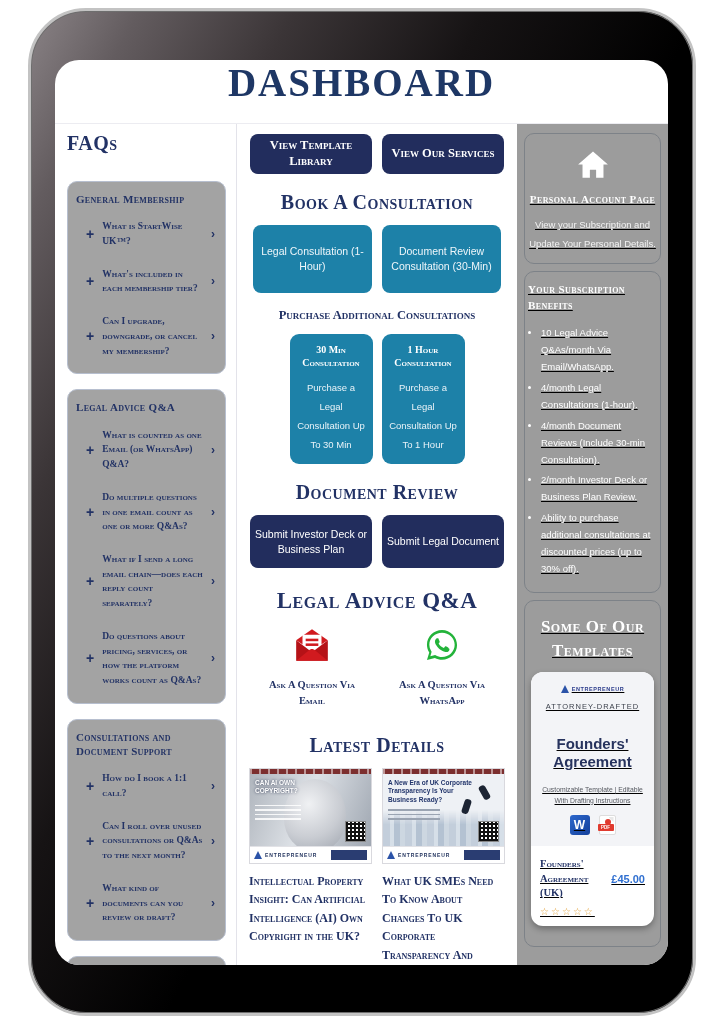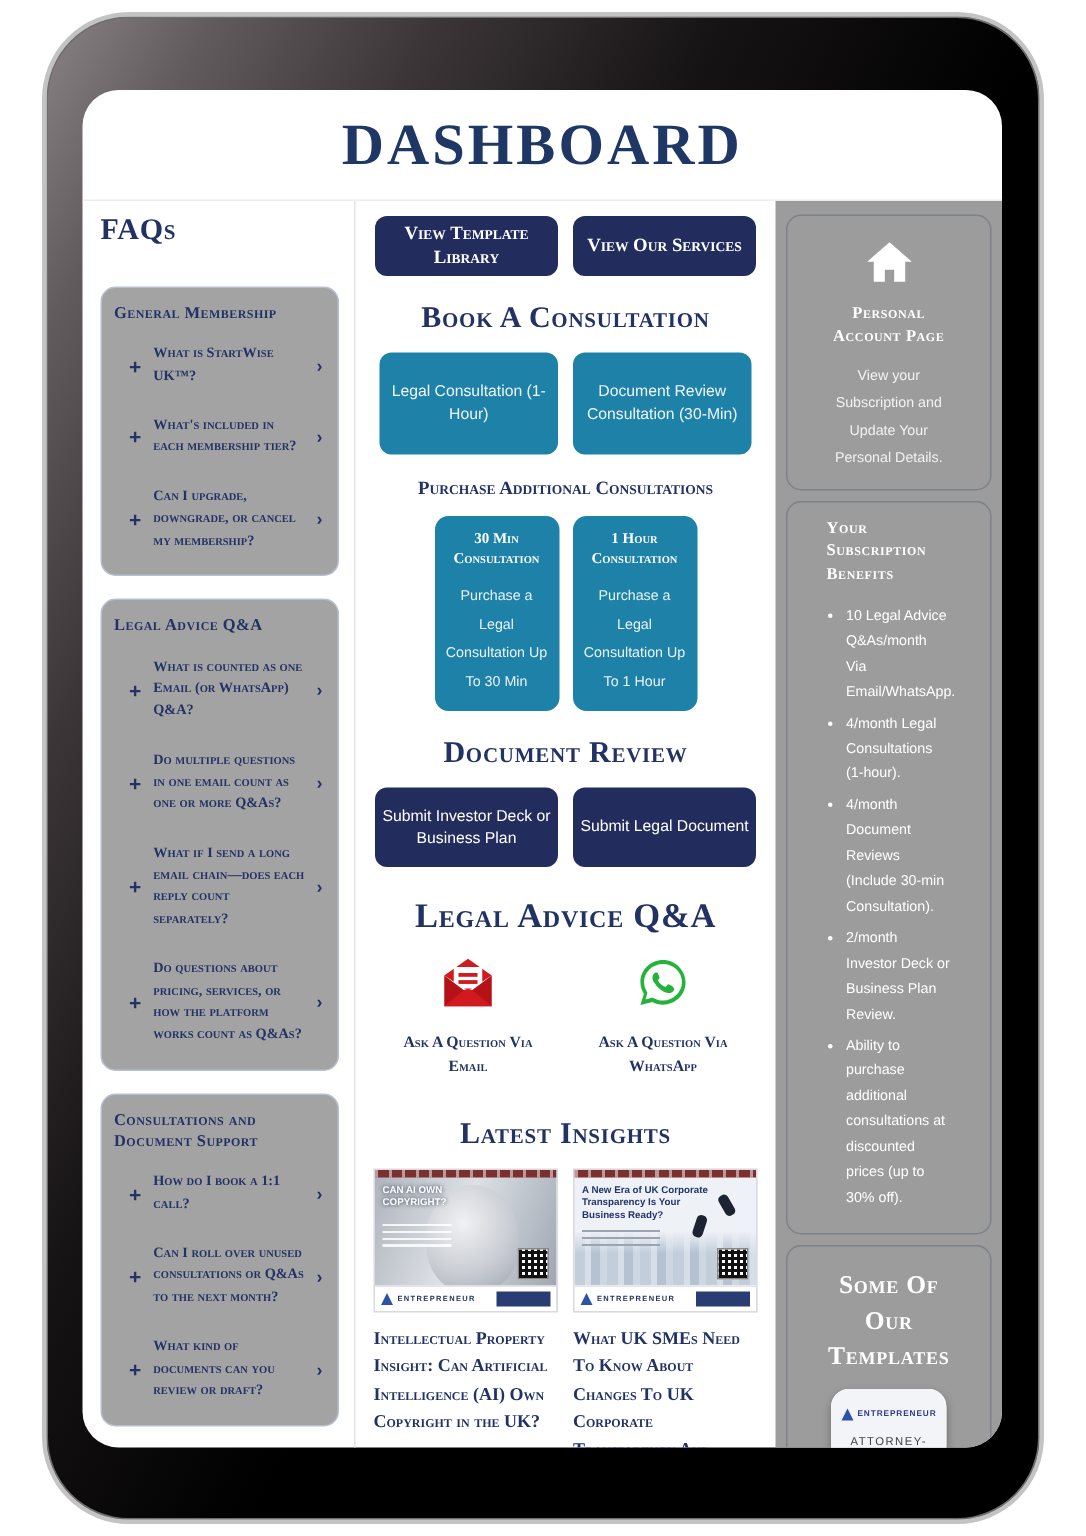--- a/index.html
+++ b/index.html
@@ -8,21 +8,21 @@
 
   
   .bezel { position:absolute; left:28px; top:8px; width:668px; height:1008px;
            border-radius:58px; border:3px solid #c3c3c3;
            background:linear-gradient(118deg,#8a8386 0%,#635c5f 9%,#3b3537 22%,#161314 38%,#000 56%);
            box-shadow:inset 0 0 0 1px #6e6e6e; }
   .screen { position:absolute; left:24px; top:49px; width:613px; height:905px;
             border-radius:24px; background:#fff; overflow:hidden; }
 
   
-  .hdr { height:74px; display:flex; align-items:center; justify-content:center;
+  .hdr { height:64px; display:flex; justify-content:center;
          border-bottom:1px solid #ececf1; }
   .hdr h1 { font-family:"Liberation Serif", serif; font-size:39px; font-weight:700;
             color:#1e3765; letter-spacing:2px; }
 
   .cols { display:flex; height:848px; }
 
   
   .sc { font-family:"Liberation Serif", serif; font-variant:small-caps; color:#223265; }
 
   
@@ -99,21 +99,21 @@
               border-top:1px solid #e2e2e6; }
   .tri { width:0; height:0; border-left:4px solid transparent; border-right:4px solid transparent;
          border-bottom:8px solid #2b53a8; }
   .brand-txt { font-size:5px; font-weight:700; letter-spacing:.9px; color:#24355f; }
   .lb-box { margin-left:auto; width:36px; height:10px; background:#2a3d72; }
   .a-title { font-family:"Liberation Serif", serif; font-variant:small-caps; color:#223265;
              font-weight:700; font-size:12px; line-height:1.55; margin-top:8px; }
 
   
   .right-col { width:151px; background:#9c9c9c; padding:9px 7px 0; }
-  .g-card { border:1.5px solid #7d8288; border-radius:10px; padding:10px 26px; margin-bottom:7px; }
+  .g-card { border:1.5px solid #7d8288; border-radius:10px; padding:10px 3px; margin-bottom:7px;text-decoration:underline; }
   .g-title { font-family:"Liberation Serif", serif; font-variant:small-caps; color:#fff;
              font-weight:700; font-size:11px; letter-spacing:.4px; text-align:center; line-height:1.4; }
   .acct { text-align:center; }
   .acct svg { width:36px; height:34px; margin:4px auto 10px; display:block; }
   .acct-desc { font-size:9.5px; color:#f2f2f2; line-height:1.95; margin-top:9px; }
   .ben-title { text-align:left; }
   .ben-list { margin:12px 0 4px 13px; }
   .ben-list li { font-size:9.5px; color:#fff; line-height:1.78; margin-bottom:4px; }
   .tpl-title { font-size:17px; letter-spacing:.5px; margin:4px 0 2px; }
   .tpl-card { background:#fff; border-radius:12px; margin:10px 3px 10px; overflow:hidden;
@@ -276,21 +276,21 @@
             <span>
               <svg viewBox="0 0 48 48">
                   <path fill="#23b33a" d="M24 5C13.5 5 5 13.3 5 23.6c0 3.6 1 6.9 2.9 9.8L5 43l10-2.6c2.7 1.5 5.8 2.3 9 2.3 10.5 0 19-8.3 19-18.6S34.5 5 24 5zm0 34.2c-2.9 0-5.7-.8-8.1-2.2l-.6-.3-6 1.6 1.6-5.7-.4-.6a15.1 15.1 0 0 1-2.5-8.4c0-8.4 7.2-15.2 16-15.2s16 6.8 16 15.2-7.2 15.6-16 15.6z"></path>
                   <path fill="#23b33a" d="M31.8 27c-.4-.2-2.5-1.2-2.9-1.4-.4-.1-.7-.2-1 .2-.3.4-1.1 1.4-1.3 1.6-.2.3-.5.3-.9.1-2.5-1.2-4.1-2.2-5.8-5-.4-.8.4-.7 1.2-2.3.1-.3 0-.5-.1-.7l-1.3-3.2c-.3-.8-.7-.7-1-.7h-.8c-.3 0-.8.1-1.2.6-.4.4-1.6 1.5-1.6 3.8s1.6 4.4 1.9 4.7c.2.3 3.2 5 7.8 7 2.9 1.2 4 1.3 5.5 1.1.9-.1 2.5-1 2.8-2 .4-1 .4-1.8.3-2-.1-.2-.4-.3-.8-.5z"></path>
                 </svg>
             </span>
             <div class="qa-label sc">Ask A Question Via WhatsApp</div>
           </div>
         </div>
 
-        <h2 class="mid-h ins-h sc">Latest Insights</h2>
+        <h2 class="mid-h ins-h sc">Latest Details</h2>
         <div class="art-row">
           <div class="article">
             <div class="thumb thumb1">
               <div class="strip"></div>
               <div class="headline light">CAN AI OWN COPYRIGHT?</div>
               <div class="mini-lines"></div>
               <div class="qr"></div>
               <div class="logo-bar">
                 <span class="tri"></span>
                 <span class="brand-txt">ENTREPRENEUR</span>

